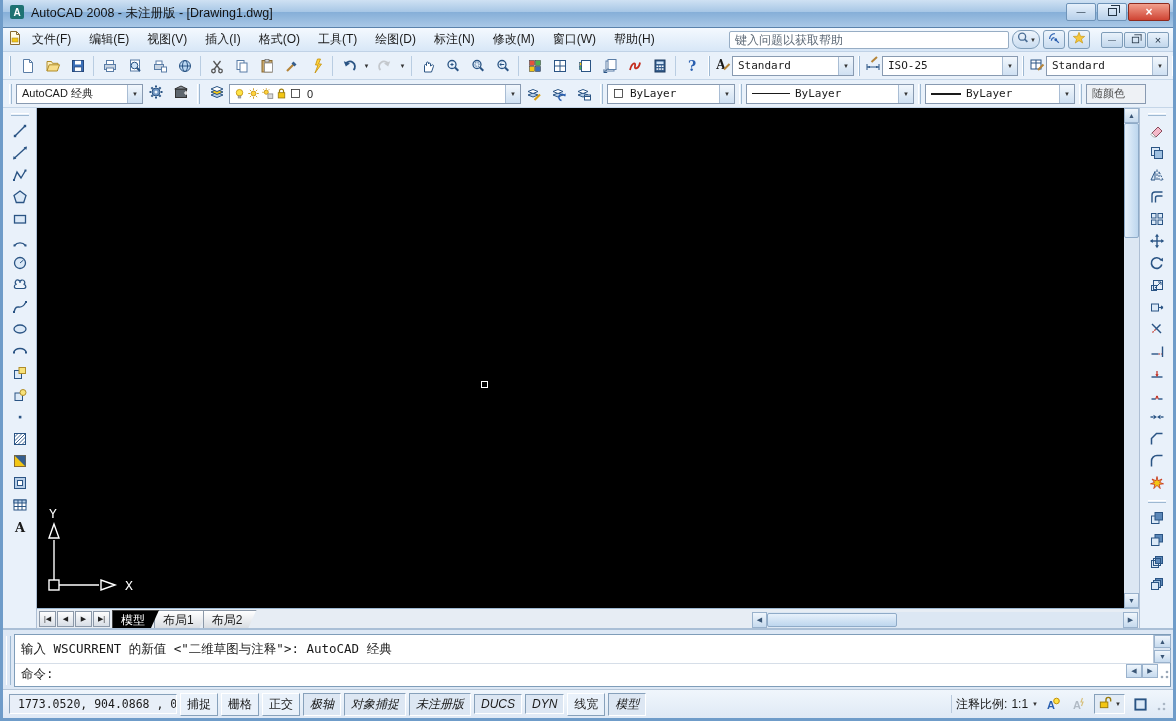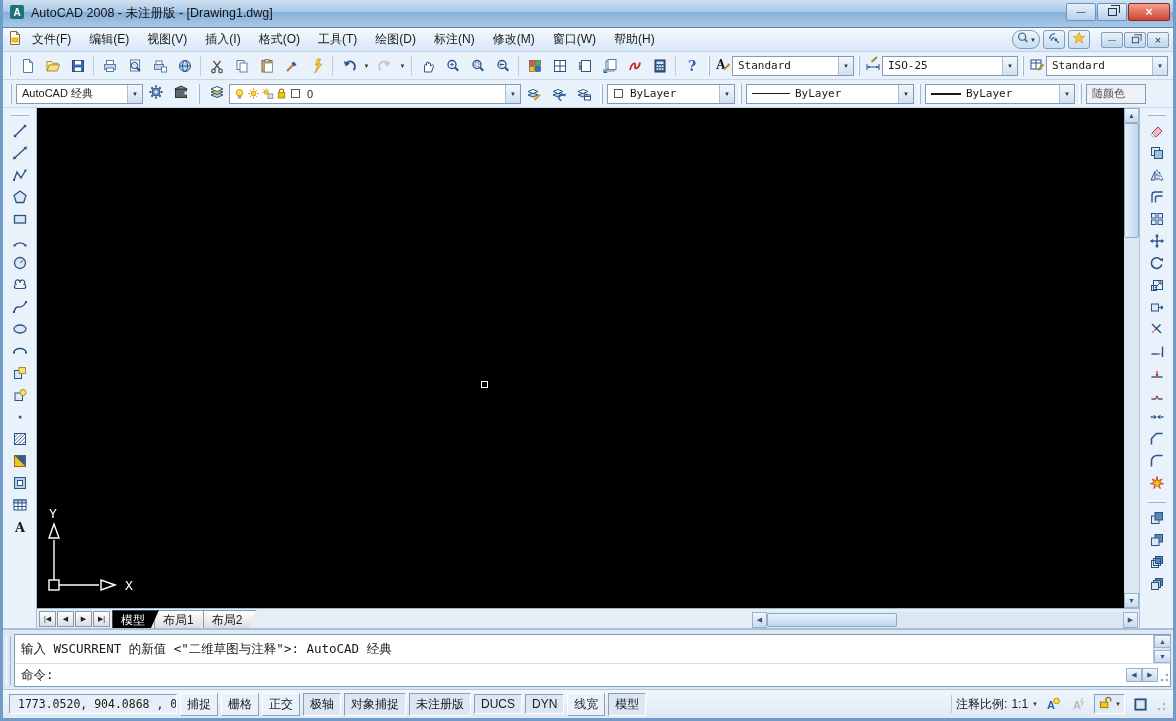--- a/index.html
+++ b/index.html
@@ -115,33 +115,33 @@
     display:flex; padding:4px 2px 2px 3px; }
   .cmdgrip { width:5px; flex:0 0 5px; margin:2px 3px 2px 0; border-left:1px solid #fff;
     border-right:1px solid #9db8d2; }
   .cmdboxes { flex:1 1 auto; display:flex; flex-direction:column; border:1px solid #7f9db9; background:#fff; }
   .cmdhistory { flex:1 1 auto; display:flex; align-items:center; border-bottom:1px solid #d6dee8; }
   .cmdtext { padding:2px 6px; font-family:"DejaVu Sans Mono","Liberation Mono",monospace; font-size:12.5px;
     white-space:nowrap; overflow:hidden; flex:1 1 auto; }
   .minivscroll { width:17px; flex:0 0 17px; align-self:stretch; display:flex; flex-direction:column;
     background:#dce7f3; border-left:1px solid #b6c6d8; }
   .minivscroll .sbtn { width:17px; height:13px; flex:0 0 13px; }
-  .cmdinput { height:22px; flex:0 0 22px; display:flex; align-items:center; }
+  .cmdinput { height:22px; flex:0 0 22px; display:flex; }
   .cmd-hbtns { display:flex; margin-left:auto; }
   .cmd-hbtns .sbtn { width:16px; height:14px; flex:0 0 16px; }
 
   
   .statusbar { height:29px; flex:0 0 29px; display:flex; align-items:center; gap:3px; padding:0 6px;
     background:linear-gradient(#f0f6fc,#dfe9f5); border-top:1px solid #b6c6d8; }
   .coords { width:168px; padding:2px 8px; font-family:"DejaVu Sans Mono","Liberation Mono",monospace;
     font-size:11.5px; background:#e8eff8; border:1px solid; border-color:#87a1bb #fff #fff #87a1bb;
     white-space:nowrap; overflow:hidden; }
   .toggle { padding:2px 6px; font-size:12px; border:1px solid; border-color:#fff #87a1bb #87a1bb #fff;
     background:#e9f1fa; white-space:nowrap; }
-  .toggle.pressed { border-color:#87a1bb #fff #fff #87a1bb; background:#dde7f3; }
+  .toggle.pressed { border-color:#87a1bb #fff #fff #87a1bb; background:#dde7f3;font-style:italic; }
   .ssep { width:1px; height:18px; background:#b9c9dc; }
   .s-right { margin-left:auto; display:flex; align-items:center; gap:4px; }
   .s-label { font-size:12px; }
   .s-caret { font-size:6px; color:#333; }
   .s-caret::after { content:"▼"; }
   .sbicon { width:22px; height:20px; display:flex; align-items:center; justify-content:center; }
   .sbicon.boxed { border:1px solid; border-color:#87a1bb #fff #fff #87a1bb; background:#e2ebf5; width:auto; padding:0 3px; gap:2px; }
   .gripdots { width:12px; height:16px; }
 </style>
 </head>
@@ -177,20 +177,21 @@
         <span class="menu-item">插入(I)</span>
         <span class="menu-item">格式(O)</span>
         <span class="menu-item">工具(T)</span>
         <span class="menu-item">绘图(D)</span>
         <span class="menu-item">标注(N)</span>
         <span class="menu-item">修改(M)</span>
         <span class="menu-item">窗口(W)</span>
         <span class="menu-item">帮助(H)</span>
       </div>
     <div class="infocenter">
+      <input class="ic-input" type="text" placeholder="键入问题以获取帮助" style="">
       <div class="icbtn">
         <span id="ic-mag"><svg viewBox="0 0 16 16" width="14" height="14">
               <circle cx="7" cy="6.5" r="4" fill="none" stroke="#4a6e96" stroke-width="1.5"></circle>
               <line x1="9.8" y1="9.3" x2="13" y2="12.5" stroke="#4a6e96" stroke-width="2"></line>
             </svg></span>
           <span class="s-caret"></span>
       </div>
       <div class="icbtn sq">
           <span id="ic-sat"><svg viewBox="0 0 16 16" width="14" height="14">
               <path d="M3,9 a6,6 0 0 1 6,-6" fill="none" stroke="#2a5fb0" stroke-width="1.4"></path>

